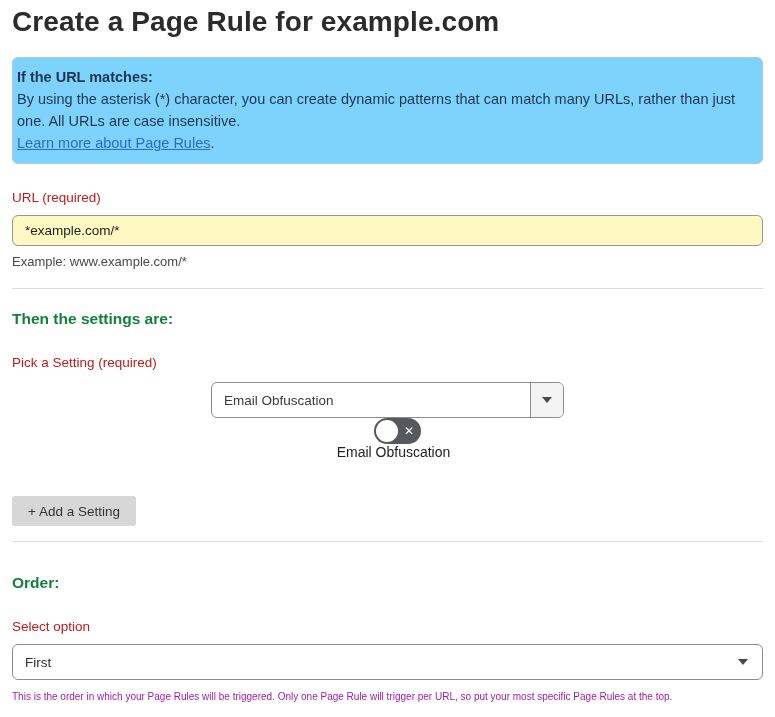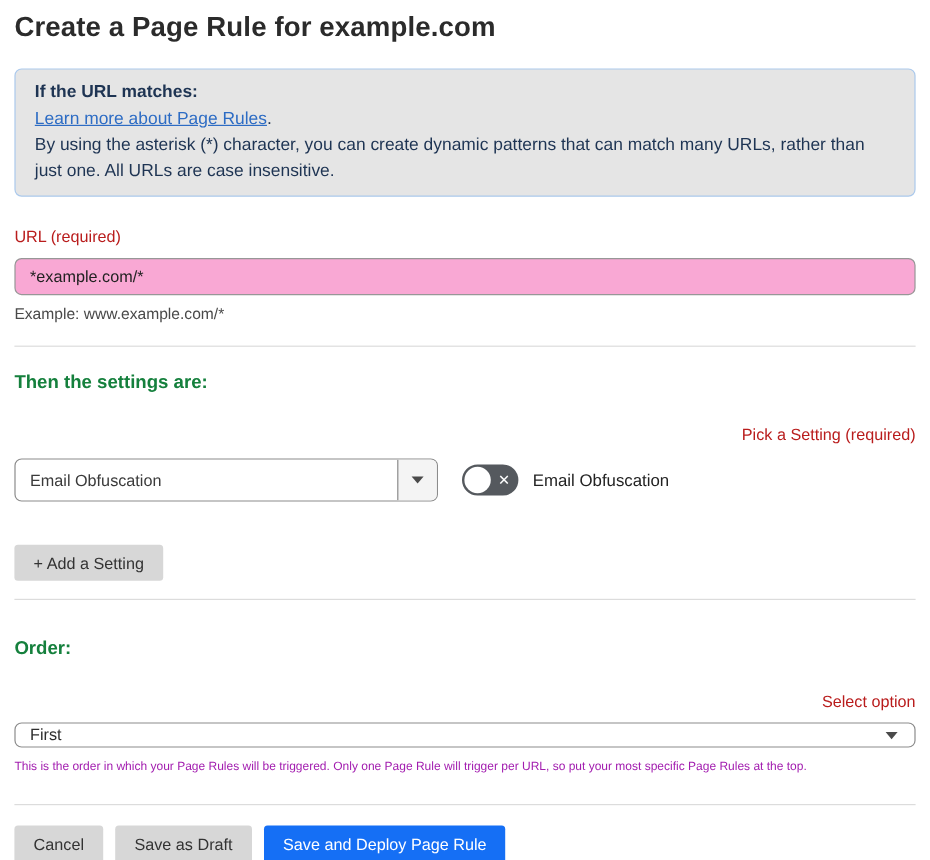--- a/index.html
+++ b/index.html
@@ -5,32 +5,32 @@
   * { box-sizing: border-box; margin: 0; padding: 0; }
   html, body { width: 775px; height: 717px; }
   body {
     font-family: "Liberation Sans", sans-serif;
     background: #ffffff;
     color: #2b2b2b;
     padding: 10px 12px 0 12px;
     overflow: hidden;
   }
   .page-title {
-    font-size: 23px;
+    font-size: 28px;
     line-height: 24px;
     font-weight: 700;
     color: #2b2b2b;
     letter-spacing: 0.1px;
   }
   .info-box {
     margin-top: 23px;
-    background: #e5e5e5;
+    background: #7dd3fc;
     border: 1px solid #abc9ec;
     border-radius: 6px;
-    padding: 8px 16px 9px 16px;
+    padding: 8px 16px 9px 4px;
     color: #1e3453;
     font-size: 14.5px;
     line-height: 22px;
   }
   .info-box .info-heading { font-weight: 700; }
   .info-box a.info-link {
     color: #2d6cc4;
     text-decoration: underline;
     cursor: pointer;
   }
@@ -38,21 +38,21 @@
     margin-top: 24px;
     font-size: 13.5px;
     line-height: 19px;
     color: #b91c1c;
   }
   .url-input {
     display: block;
     margin-top: 8px;
     width: 100%;
     height: 31px;
-    background: #f9a8d4;
+    background: #fef9c3;
     border: 1px solid #979797;
     border-radius: 6px;
     padding: 0 12px;
     font-family: "Liberation Sans", sans-serif;
     font-size: 13.5px;
     color: #222222;
     outline: none;
   }
   .helper-text {
     margin-top: 7px;
@@ -66,25 +66,26 @@
     border-top: 1px solid #dcdcdc;
     height: 0;
   }
   .section-heading {
     margin-top: 20px;
     font-size: 15.5px;
     line-height: 19px;
     font-weight: 700;
     color: #15803d;
   }
-  .sub-label { margin-top: 25px; text-align: right; }
+  .sub-label { margin-top: 25px; }
   .setting-row {
     margin-top: 10px;
     display: flex;
     align-items: center;
+    flex-direction: column;
   }
   .dropdown {
     width: 353px;
     height: 36px;
     border: 1px solid #8c8c8c;
     border-radius: 6px;
     background: #ffffff;
     display: flex;
     align-items: stretch;
     overflow: hidden;
@@ -153,21 +154,21 @@
     background: #d7d7d7;
     color: #333333;
     font-family: "Liberation Sans", sans-serif;
     font-size: 13.5px;
     cursor: pointer;
   }
   .add-setting-btn { margin-top: 36px; height: 30px; }
   .select-box {
     margin-top: 8px;
     width: 100%;
-    height: 21px;
+    height: 36px;
     border: 1px solid #8c8c8c;
     border-radius: 6px;
     background: #ffffff;
     display: flex;
     align-items: center;
     justify-content: space-between;
     padding: 0 14px 0 12px;
     font-size: 13.5px;
     color: #2e2e2e;
     cursor: pointer;
@@ -192,22 +193,22 @@
 </style>
 </head>
 <body>
 
 
 
 <h1 class="page-title">Create a Page Rule for example.com</h1>
 
 <div class="info-box">
   <div class="info-heading">If the URL matches:</div>
+  <div><span>By using the asterisk (*) character, you can create dynamic patterns that can match many URLs, rather than just one. All URLs are case insensitive.</span></div>
   <div><a class="info-link">Learn more about Page Rules</a><span>.</span></div>
-  <div><span>By using the asterisk (*) character, you can create dynamic patterns that can match many URLs, rather than just one. All URLs are case insensitive.</span></div>
 </div>
 
 <div class="field-label">URL (required)</div>
 <input class="url-input" type="text" value="*example.com/*" style="">
 <div class="helper-text">Example: www.example.com/*</div>
 
 <hr class="divider">
 
 <div class="section-heading">Then the settings are:</div>
 <div class="field-label sub-label">Pick a Setting (required)</div>

